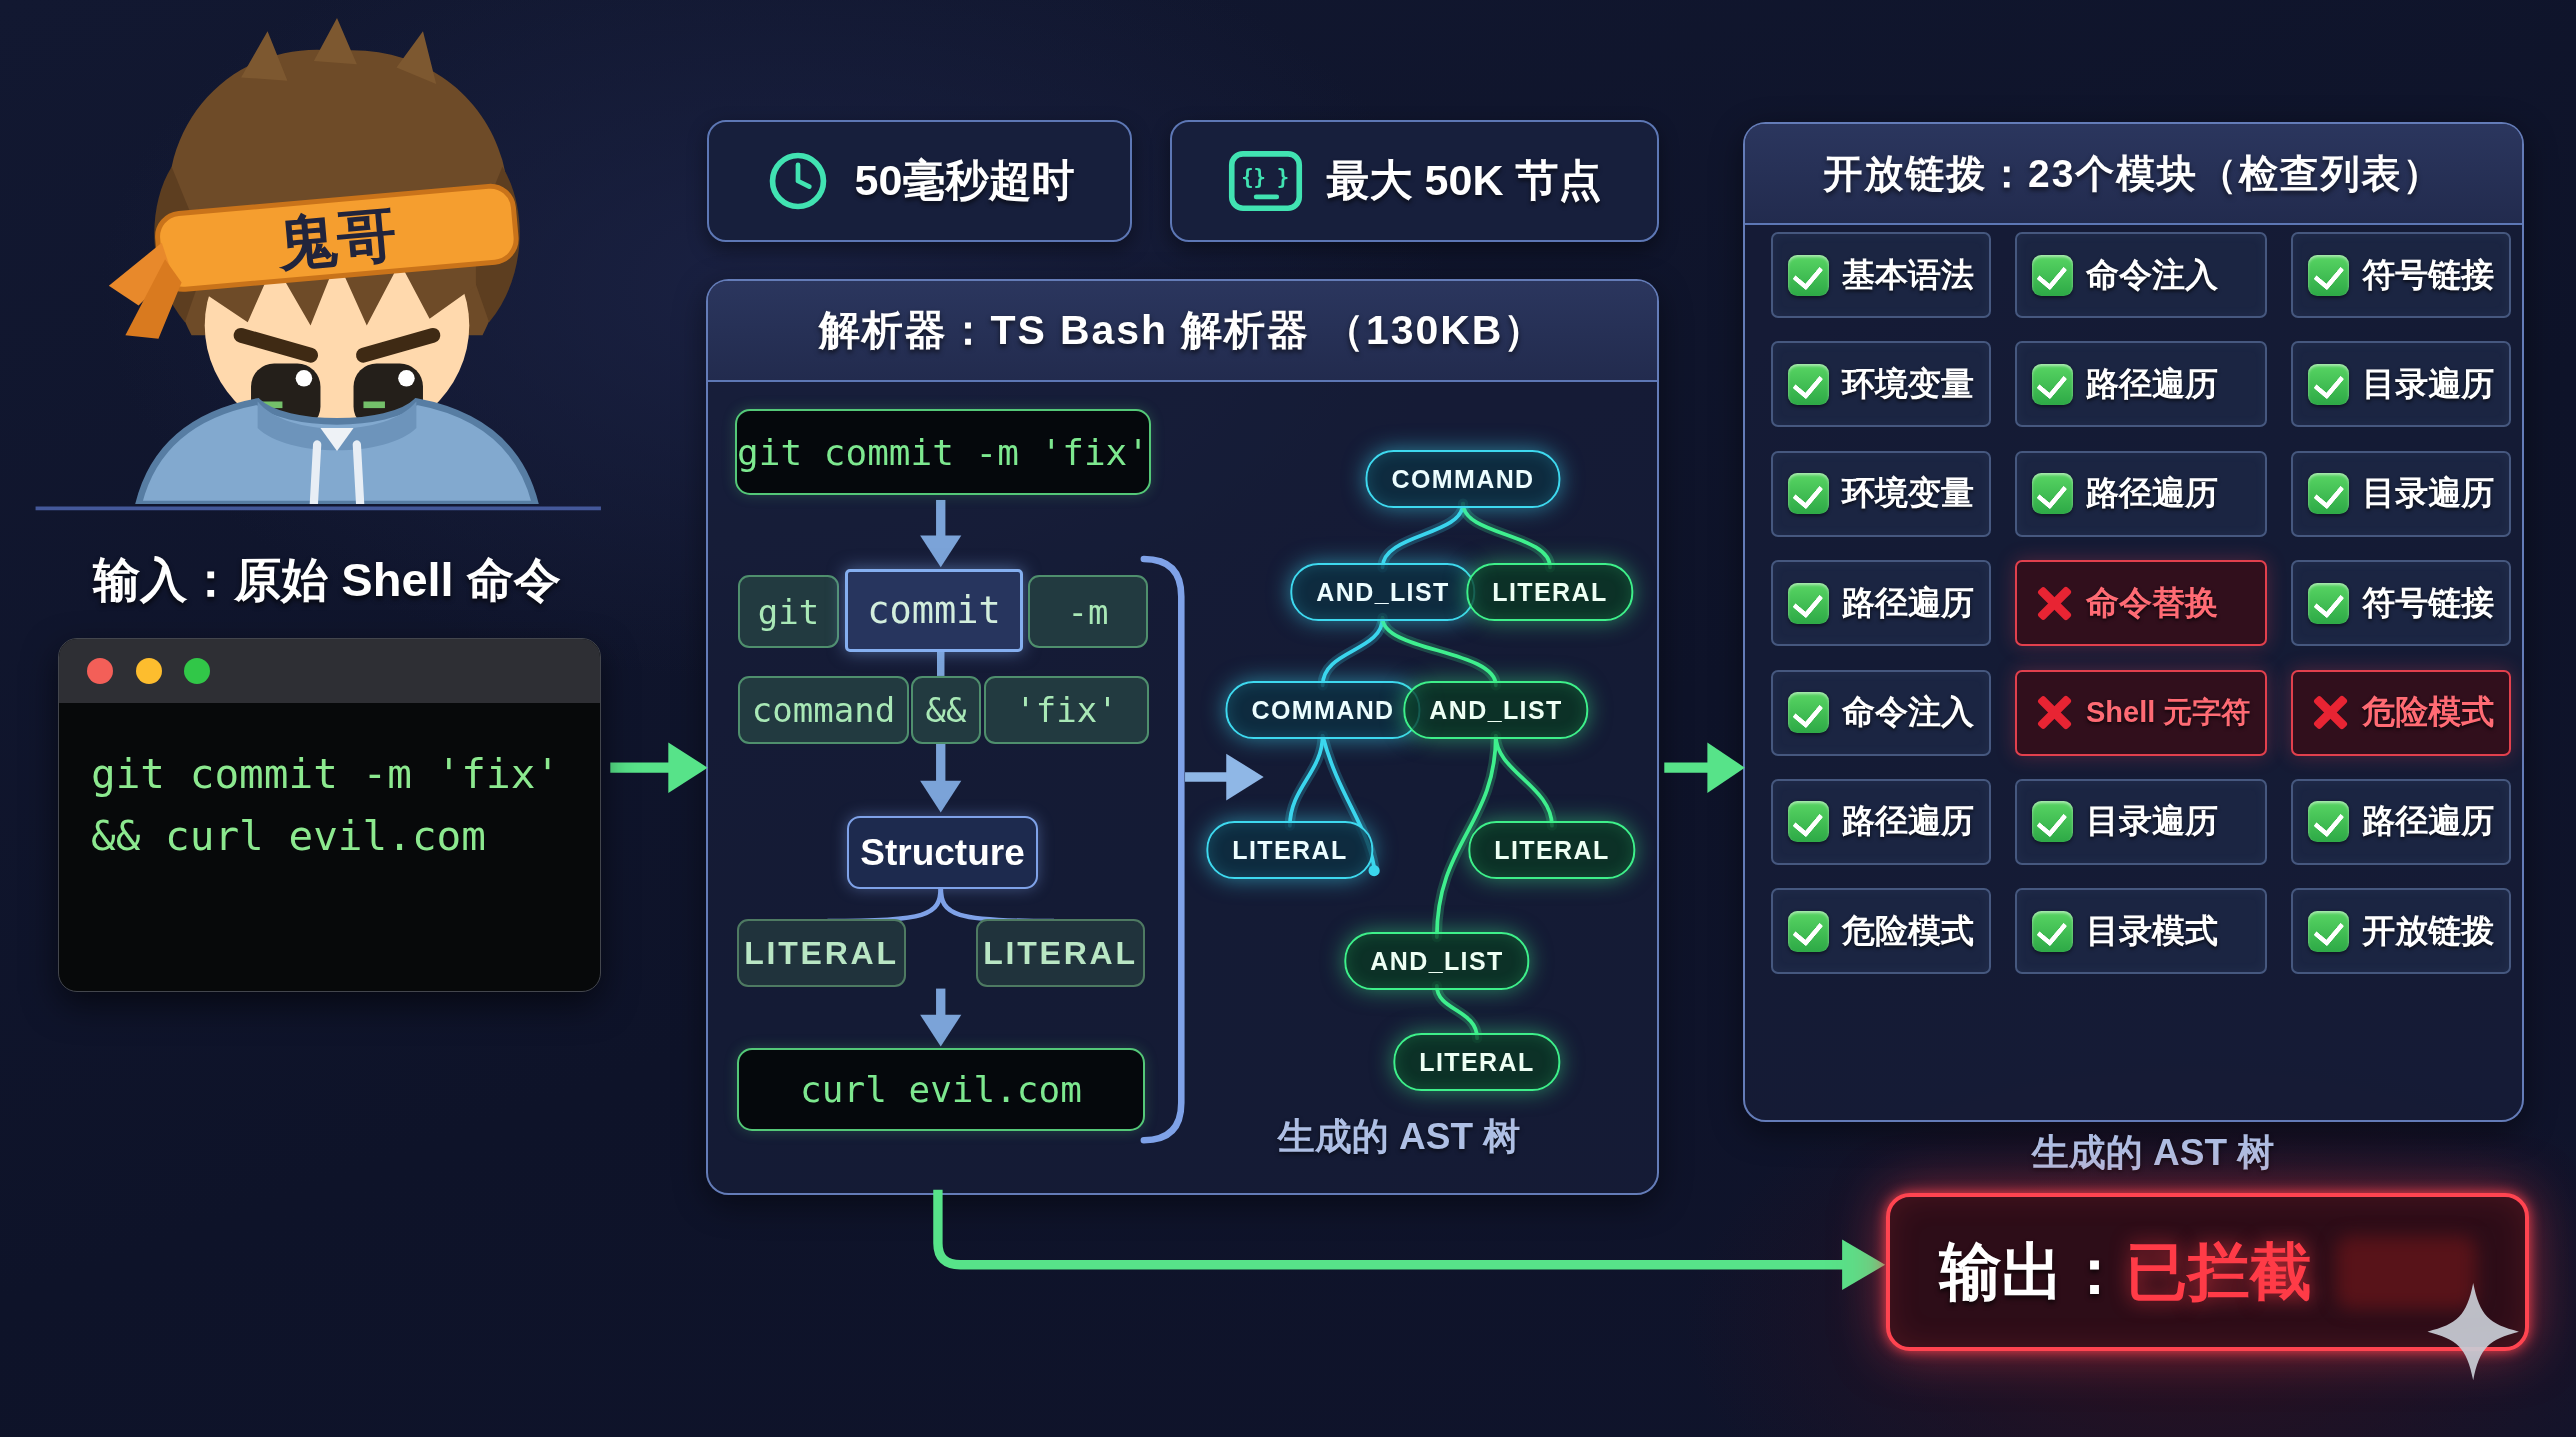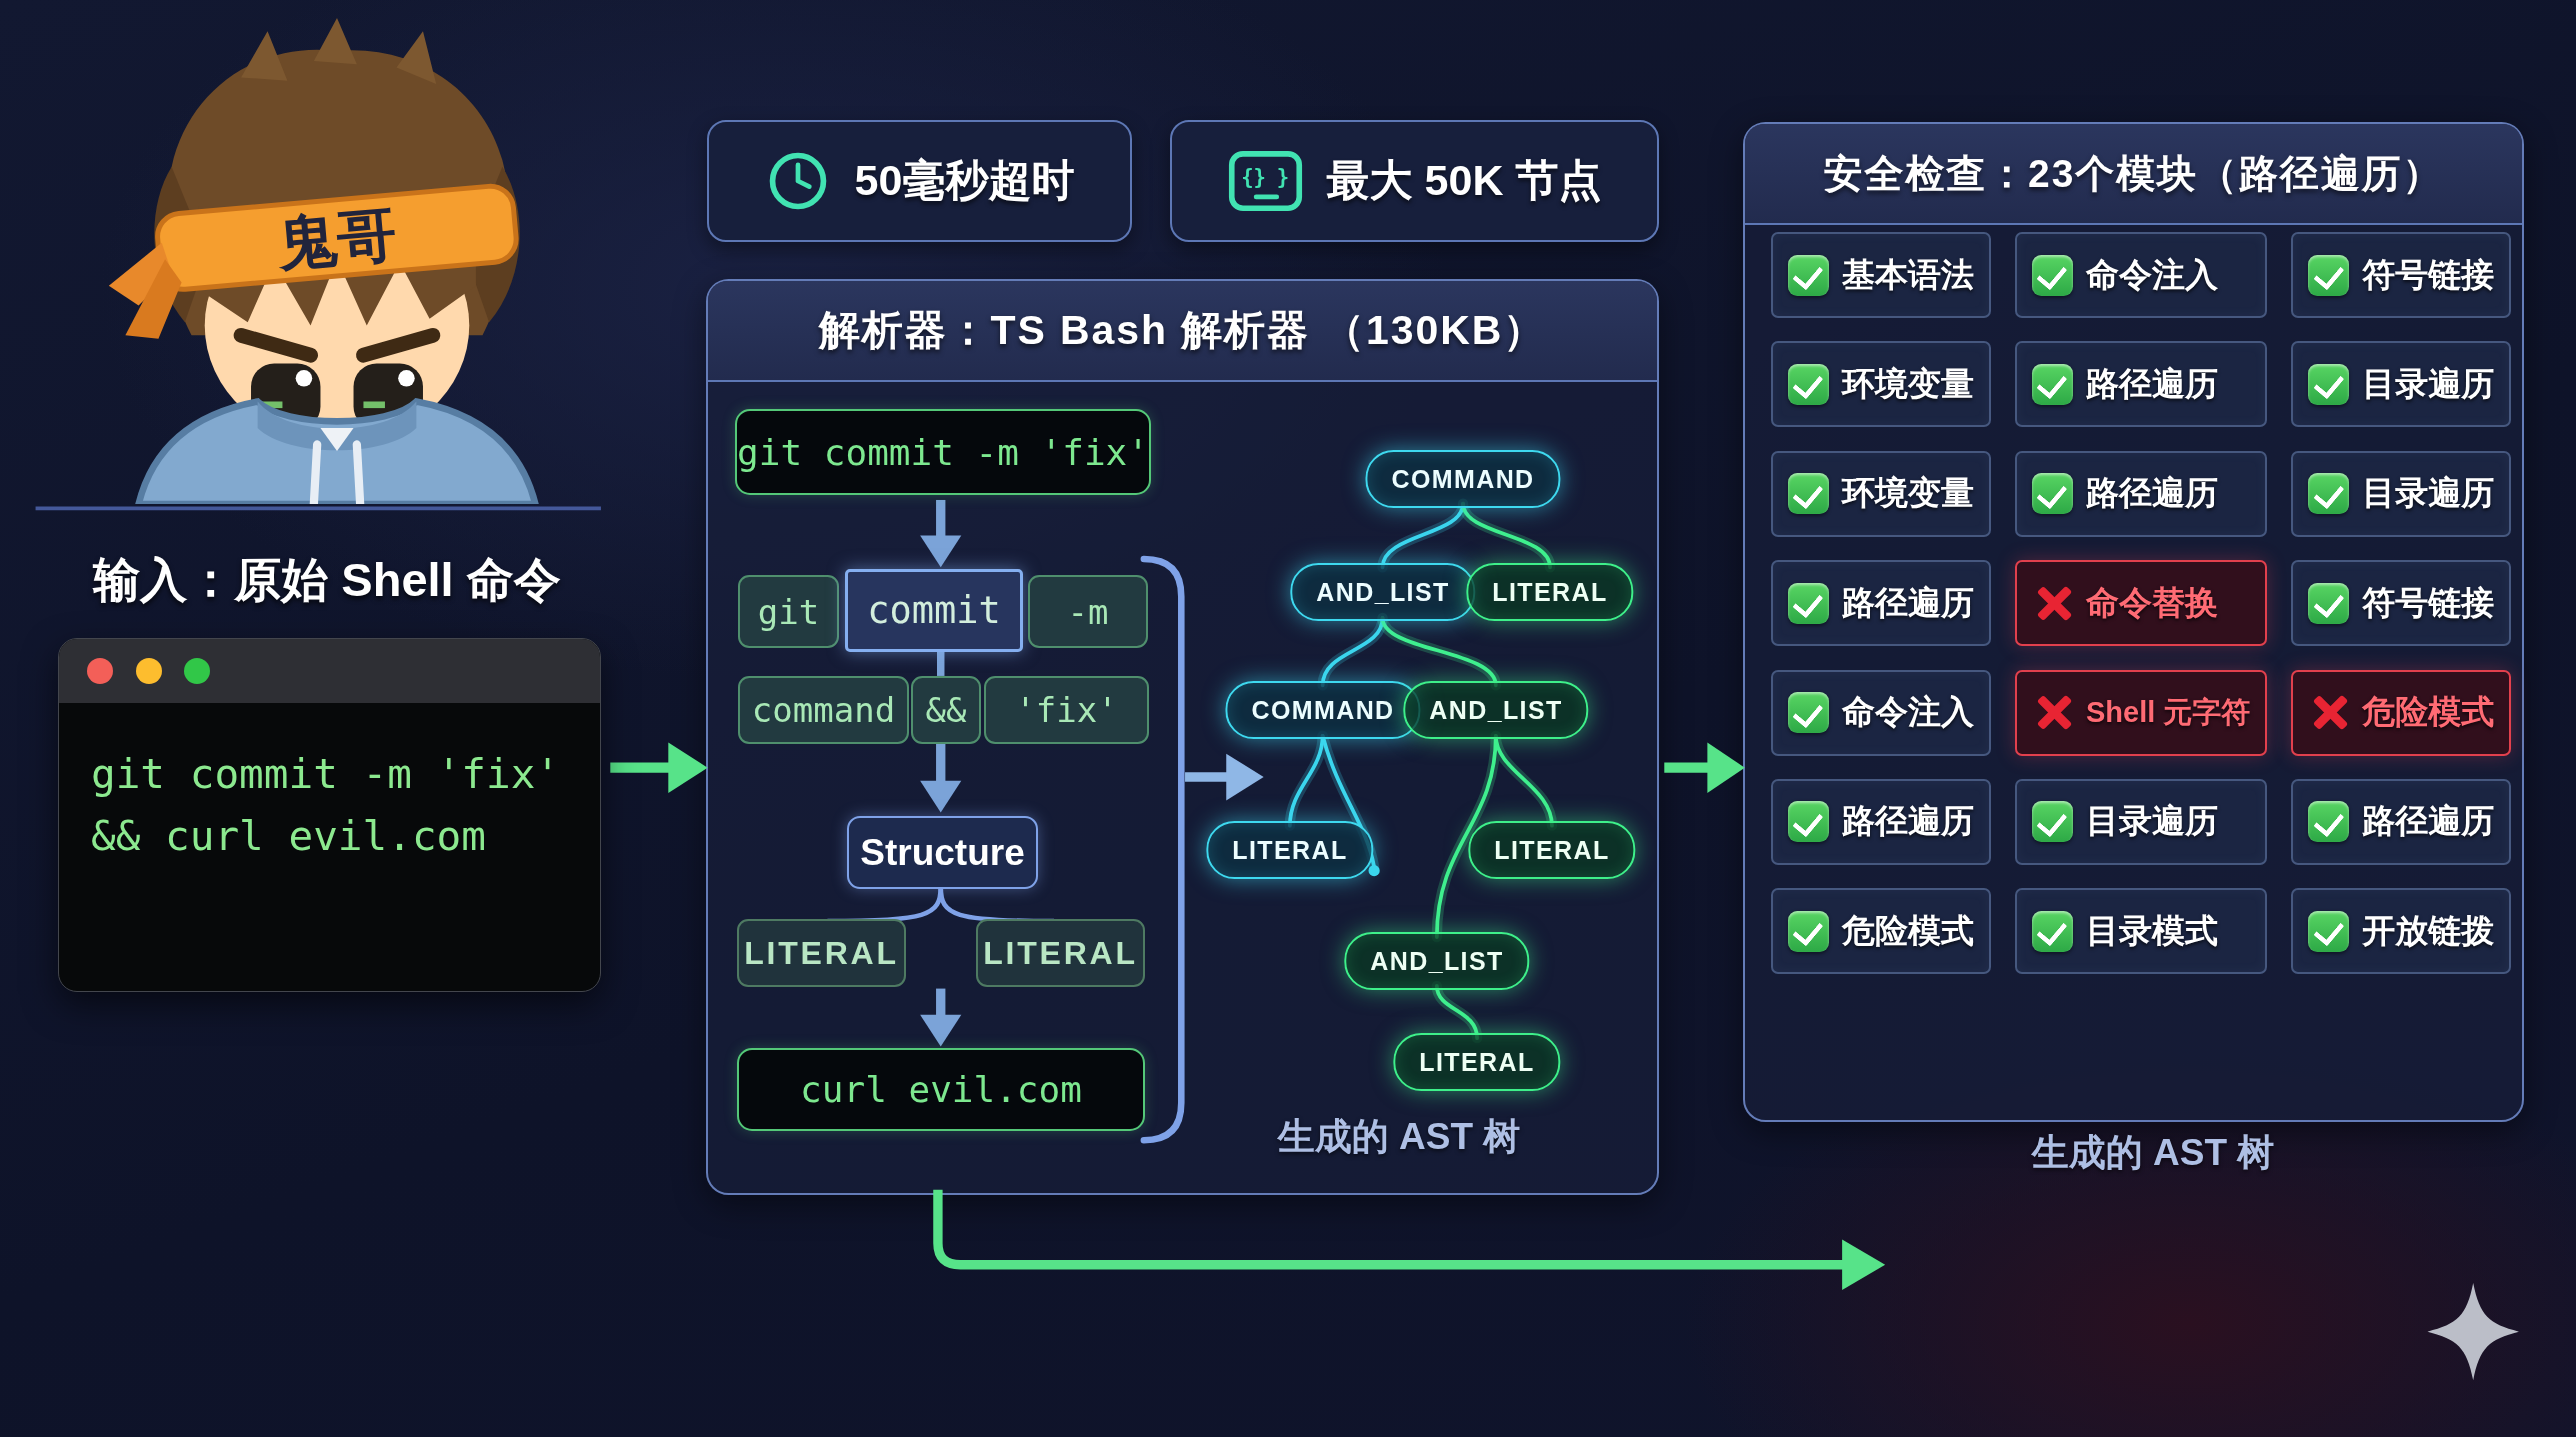--- a/index.html
+++ b/index.html
@@ -231,21 +231,21 @@
   <div class="node cyan" style="left:1323px;top:710px;">COMMAND</div>
   <div class="node green" style="left:1496px;top:710px;">AND_LIST</div>
   <div class="node cyan" style="left:1290px;top:850px;">LITERAL</div>
   <div class="node green" style="left:1552px;top:850px;">LITERAL</div>
   <div class="node green" style="left:1437px;top:961px;">AND_LIST</div>
   <div class="node green" style="left:1477px;top:1062px;">LITERAL</div>
   <div class="tree-caption" style="left:1399px;top:1137px;">生成的 AST 树</div>
 
   <div class="panel" style="left:1743px;top:122px;width:777px;height:996px;">
     <div class="panel-header">
-      <span class="panel-title" style="font-size:39px;">安全检查：23个模块（路径遍历）</span>
+      <span class="panel-title" style="font-size:39px;">开放链拨：23个模块（检查列表）</span>
     </div>
   </div>
 
   <div class="check-grid">
     <div class="chip" data-status="pass">
         <span class="ck"></span>
         <span class="chip-label">基本语法</span>
       </div>
     <div class="chip" data-status="pass">
         <span class="ck"></span>
@@ -324,19 +324,24 @@
         <span class="chip-label">目录模式</span>
       </div>
     <div class="chip" data-status="pass">
         <span class="ck"></span>
         <span class="chip-label">开放链拨</span>
       </div>
   </div>
 
   <div class="tree-caption" style="left:2153px;top:1153px;">生成的 AST 树</div>
 
+  <div class="output-box">
+    <span class="out-prefix">输出：</span>
+    <span class="out-result">已拦截</span>
+    <span class="out-blob"></span>
+  </div>
 
   <svg class="sparkle" style="left:2420px;top:1279px;" width="112" height="109" viewBox="0 0 120 116">
     <path d="M57,4 C64,39 74,48 106,56 C74,64 64,73 57,108 C50,73 40,64 8,56 C40,48 50,39 57,4 Z" fill="#c9cdd6" opacity="0.92"></path>
   </svg>
 
 </div>
 
 
 </body></html>

